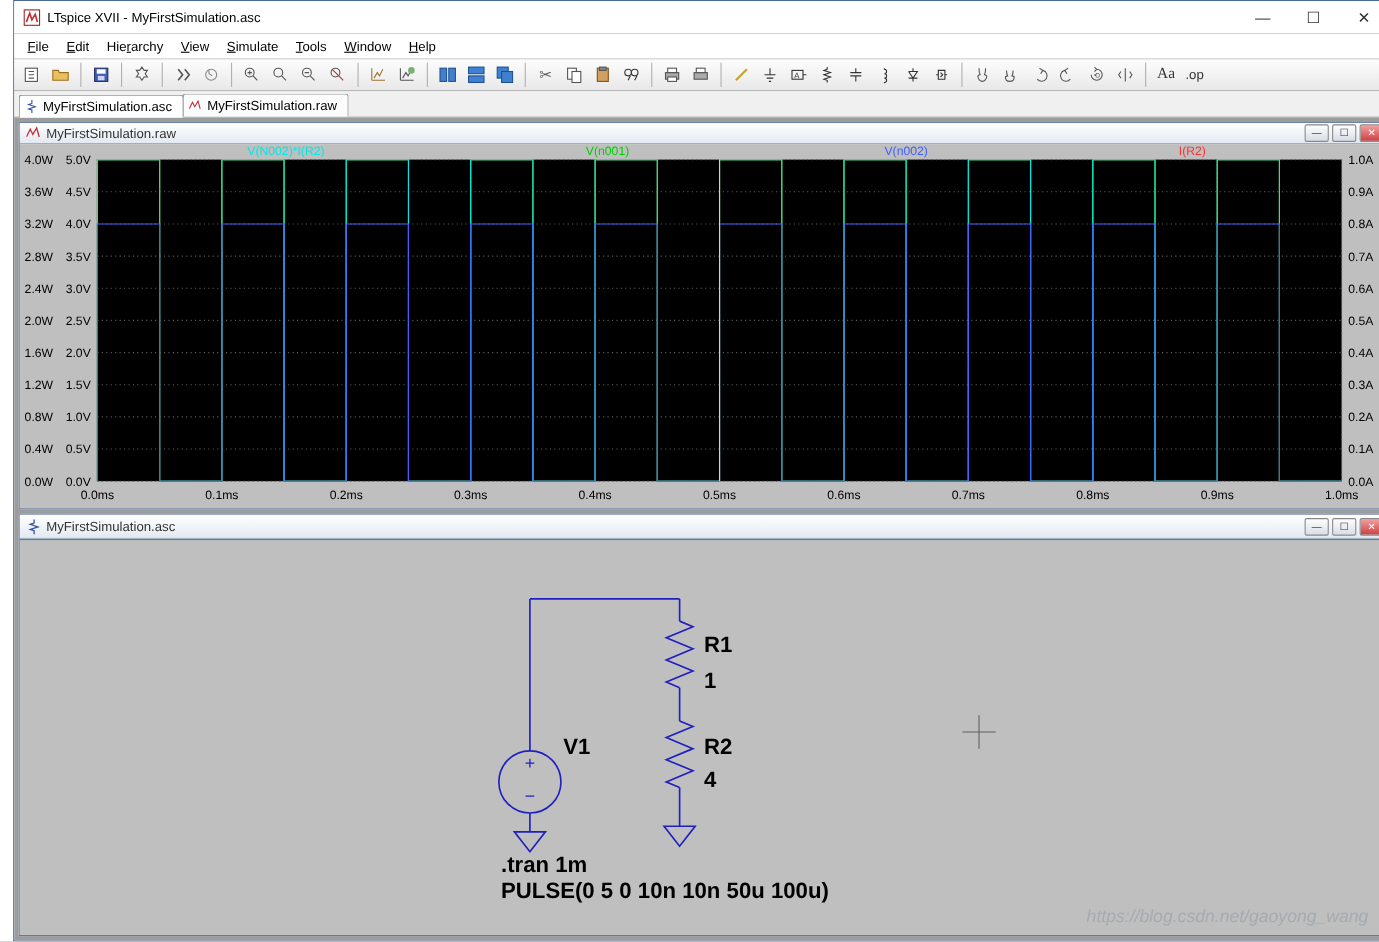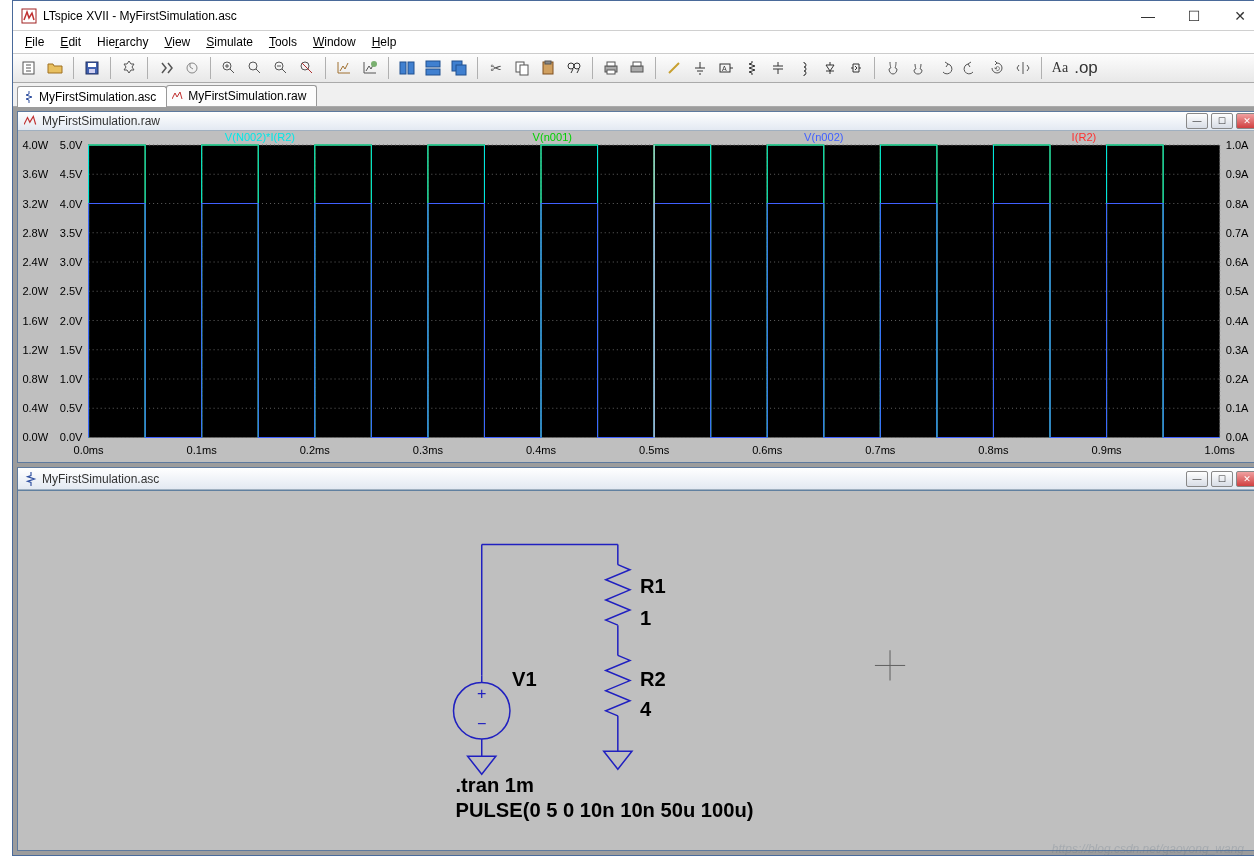--- a/index.html
+++ b/index.html
@@ -38,21 +38,21 @@
 
 .plot-window { height: 352px; }
 .plot-body { flex: 1; background: #bfbfbf; display: flex; position: relative; justify-content: center; }
 .plot-inner { flex: 1; display: flex; position: relative; }
 svg.plot-svg { width: 100%; height: 100%; }
 
 .schem-window { flex: 1; }
 .schem-body { flex: 1; background: #bfbfbf; position: relative; overflow: hidden; border-top: 1px solid #6080a0; }
 svg.schem-svg { width: 100%; height: 100%; }
 
-.watermark { position: absolute; bottom: 0; right: 10px; font-size: 12px; color: rgba(90,110,130,0.25); font-style: italic; margin-top: 28px; }
+.watermark { position: absolute; bottom: 13px; right: 10px; font-size: 16px; color: rgba(90,110,130,0.25); font-style: italic; margin-top: 28px; }
 </style>
 </head>
 <body>
 
 <div class="outer-border">
 
   <div class="titlebar">
     <svg class="app-icon" viewBox="0 0 16 16">
         <rect x="1" y="1" width="14" height="14" fill="#fff" stroke="#a02020"></rect>
         <path d="M3 12 L6 4 L8 10 L11 5 L13 12" stroke="#c03030" fill="none" stroke-width="1.5"></path>
@@ -275,21 +275,21 @@
           <text x="5" y="11" font-size="7" fill="#555">⟲</text>
         </svg>
       </div>
     <div class="tool-btn">
         <svg viewBox="0 0 16 16">
           <path d="M8 2v12M4 5l-2 3 2 3M12 5l2 3-2 3" stroke="#555" fill="none"></path>
         </svg>
       </div>
     <div class="tool-sep"></div>
     <div class="tool-btn" style="font-family:serif;color:#333">Aa</div>
-    <div class="tool-btn" style="font-size:17px;color:#333">.op</div>
+    <div class="tool-btn" style="font-size:12px;color:#333">.op</div>
   </div>
 
   <div class="tabstrip">
     <div class="tab active">
       <svg class="tab-icon" viewBox="0 0 12 12">
           <path d="M6 0v3l-3 1 6 2-6 2 3 1v3" stroke="#3050a0" fill="none"></path>
         </svg>
       <span>MyFirstSimulation.asc</span>
     </div>
     <div class="tab">

